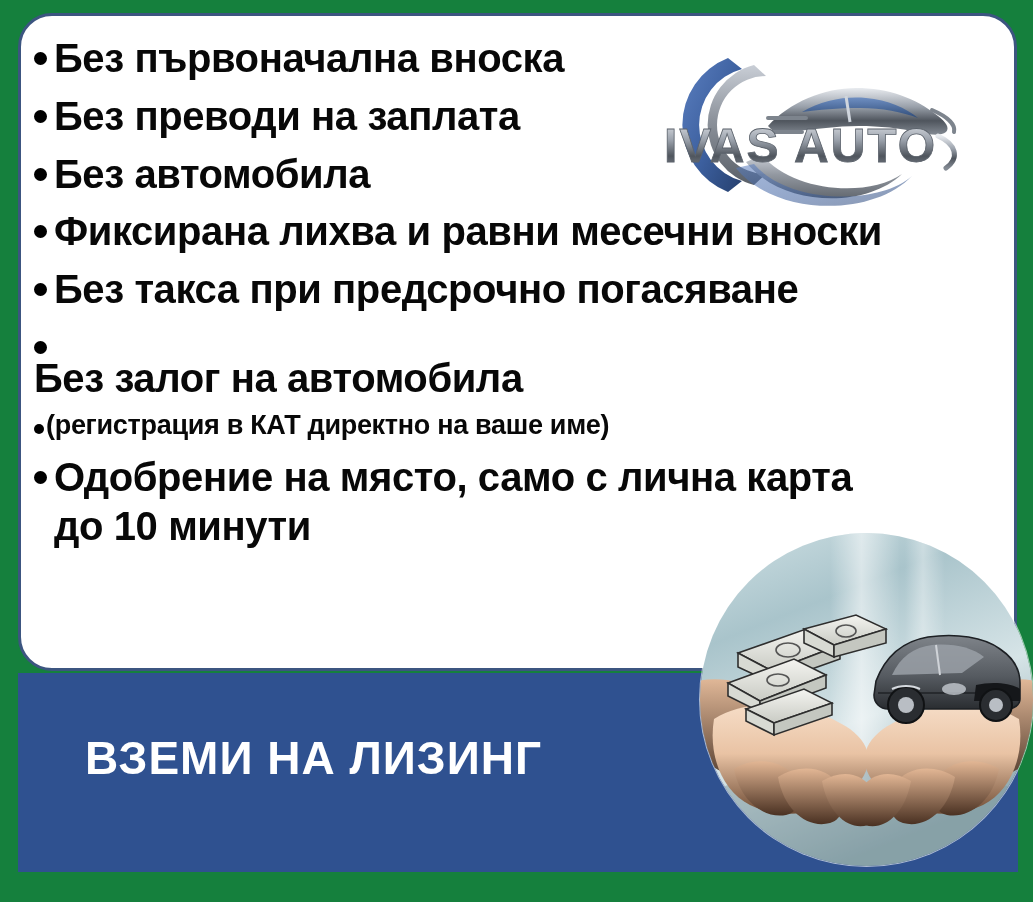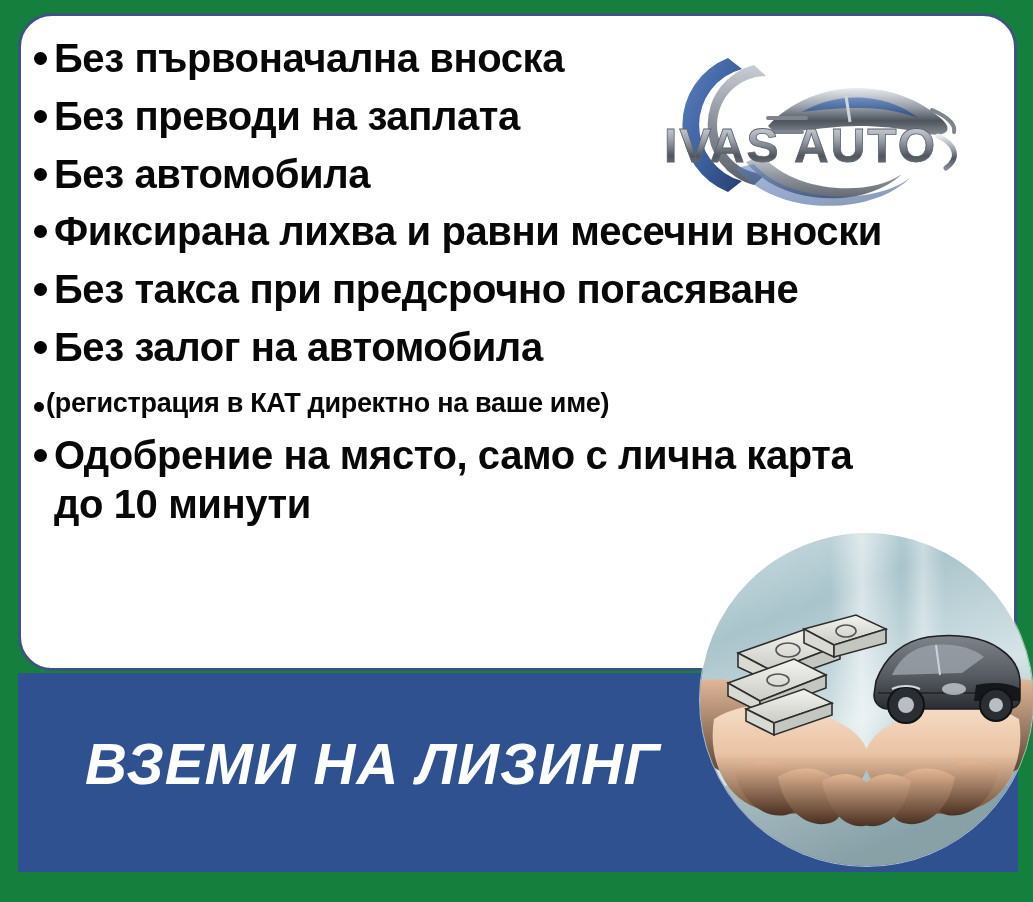--- a/index.html
+++ b/index.html
@@ -79,21 +79,22 @@
   .benefit-text.note {
     font-size: 27px;
     line-height: 1.15;
     letter-spacing: -0.3px;
   }
   .benefit-row.note-row {
     margin-bottom: 12px;
     text-align: right;
   }
   .benefit-row.tight {
-    margin-bottom: 16px;
+    margin-bottom: 7px;
+    flex-direction: column;
   }
 
   
   #brand-logo {
     position: absolute;
     left: 650px;
     top: 40px;
     width: 320px;
     height: 170px;
     z-index: 6;
@@ -134,26 +135,25 @@
     z-index: 3;
   }
   #cta-text {
     position: absolute;
     left: 85px;
     top: 735px;
     width: 620px;
     z-index: 5;
     font-family: "Liberation Sans", sans-serif;
     font-weight: bold;
-    font-size: 58px;
+    font-size: 46px;
     line-height: 1;
     letter-spacing: 1px;
     color: #ffffff;
     white-space: nowrap;
-    font-style: italic;
   }
 </style>
 </head>
 <body>
 
 <div id="ad-root">
 
   <div id="card-frame"></div>
 
   <ul id="benefits-list">

